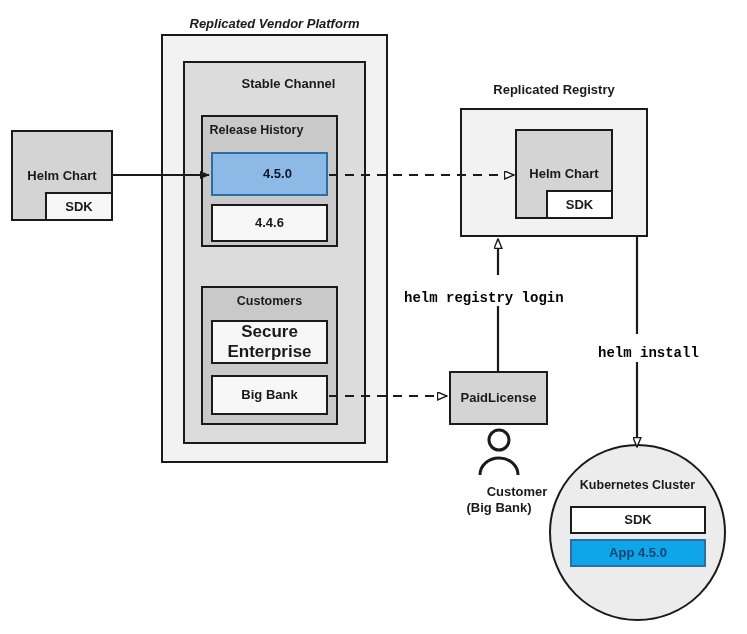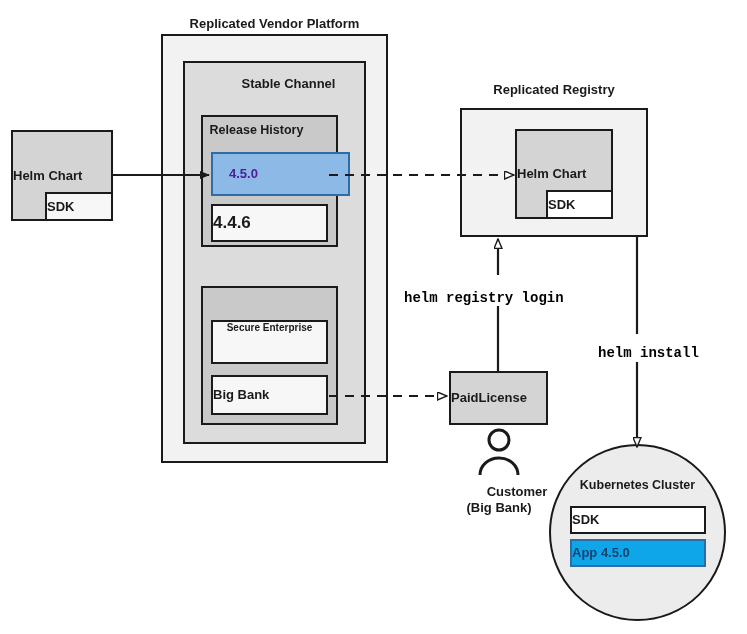--- a/index.html
+++ b/index.html
@@ -16,21 +16,21 @@
     height: 634px;
     background: #ffffff;
     overflow: hidden;
   }
   .box {
     position: absolute;
     box-sizing: border-box;
     border: 2px solid #1a1a1a;
     display: flex;
     align-items: center;
-    justify-content: flex-start;
+    justify-content: center;
     text-align: center;
     font-weight: bold;
     color: #1a1a1a;
     line-height: 1.18;
   }
   .title-label {
     position: absolute;
     font-weight: bold;
     color: #1a1a1a;
     text-align: center;
@@ -68,41 +68,42 @@
   }
   .person {
     position: absolute;
   }
 </style>
 </head>
 <body>
 
 <div id="canvas">
 
-  <div class="title-label" style="left:161px; top:16px; width:227px; font-size:13px;">Replicated Vendor Platform</div>
+  <div class="title-label" style="left:161px; top:16px; width:227px; font-size:13px;font-style:italic;">Replicated Vendor Platform</div>
 
   <div class="box" style="left:161px; top:34px; width:227px; height:429px; background:#f2f2f2;"></div>
 
   <div class="box" style="left:183px; top:61px; width:183px; height:383px; background:#dcdcdc;"></div>
   <div class="band-title" style="top:76px; left:183px; width:211px; font-size:13px;">Stable Channel</div>
 
   <div class="box" style="left:201px; top:115px; width:137px; height:132px; background:#c9c9c9;"></div>
   <div class="band-title" style="top:123px; left:201px; width:111px; font-size:12.5px;">Release History</div>
 
-  <div class="box" style="left:211px; top:152px; width:139px; height:44px; background:#8cb9e6; border-color:#2e6da4; color:#4c1d95; font-size:13px;padding-left:16px;">
+  <div class="box" style="left:211px; top:152px; width:117px; height:44px; background:#8cb9e6; border-color:#2e6da4; color:#0f172a; font-size:13px;padding-left:16px;">
     <span>4.5.0</span>
   </div>
 
-  <div class="box" style="left:211px; top:204px; width:117px; height:38px; background:#f7f7f7; font-size:17px;">
+  <div class="box" style="left:211px; top:204px; width:117px; height:38px; background:#f7f7f7; font-size:13px;">
     <span>4.4.6</span>
   </div>
 
   <div class="box" style="left:201px; top:286px; width:137px; height:139px; background:#c9c9c9;"></div>
+  <div class="band-title" style="top:294px; left:201px; width:137px; font-size:12.5px;">Customers</div>
 
-  <div class="box" style="left:211px; top:320px; width:117px; height:44px; background:#f7f7f7; font-size:10px; flex-direction:column;">
+  <div class="box" style="left:211px; top:320px; width:117px; height:44px; background:#f7f7f7; font-size:17px; flex-direction:column;">
     <span>Secure Enterprise</span>
   </div>
 
   <div class="box" style="left:211px; top:375px; width:117px; height:40px; background:#f7f7f7; font-size:13px;">
     <span>Big Bank</span>
   </div>
 
   <div class="box" style="left:11px; top:130px; width:102px; height:91px; background:#d4d4d4; font-size:13px; align-items:flex-start; padding-top:36px;">
     <span>Helm Chart</span>
   </div>

